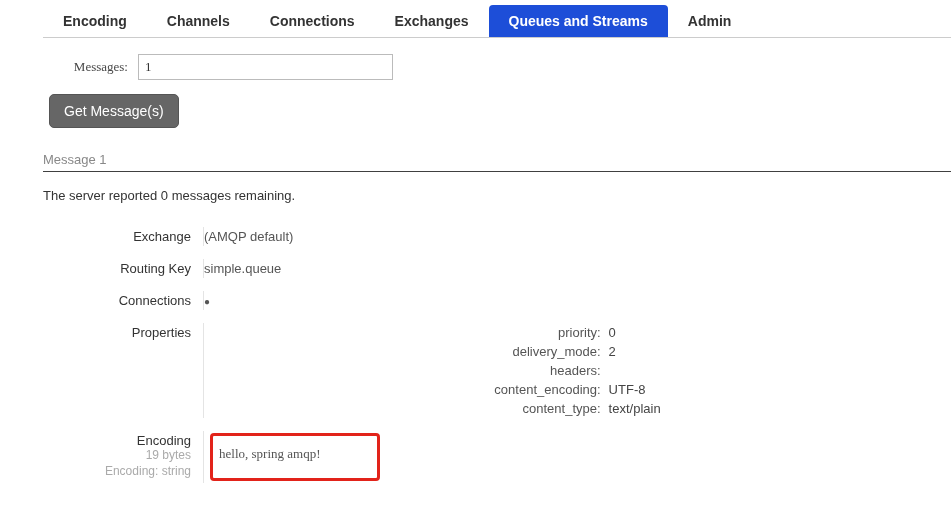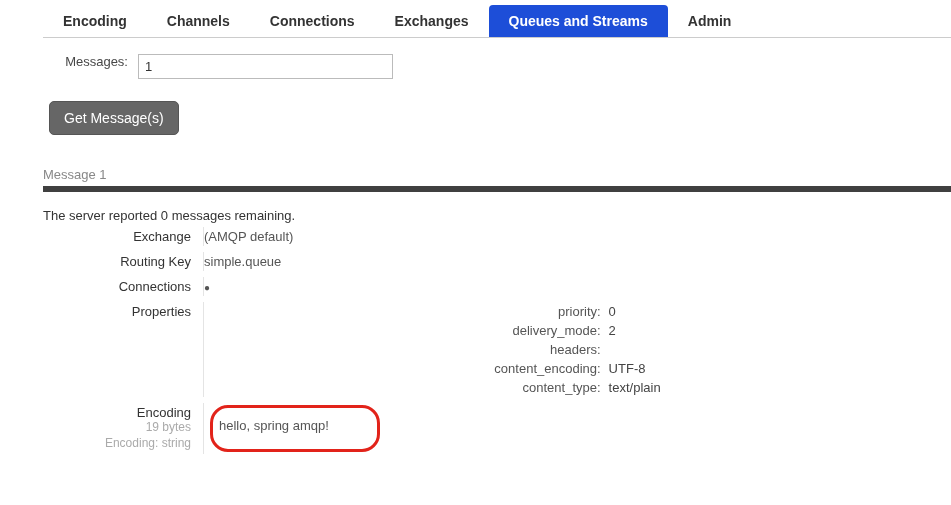--- a/index.html
+++ b/index.html
@@ -29,22 +29,23 @@
       background: #1d4ed8;
       color: #fff;
     }
     .content { padding-top: 0; }
     .partial-row {
       padding-left: 8px;
       margin-top: -4px;
     }
     .field-row {
       display: flex;
-      align-items: flex-start;
+      align-items: center;
       margin: 8px 0;
+      font-family: Liberation Serif, serif;
     }
     .field-label {
       width: 85px;
       text-align: right;
       margin-right: 10px;
       color: #484848;
     }
     .input-text {
       border: 1px solid #bbb;
       padding: 4px 6px;
@@ -55,38 +56,38 @@
     }
     .btn {
       background: #666;
       color: #fff;
       border: 1px solid #555;
       padding: 8px 14px;
       font-size: 14px;
       border-radius: 5px;
       cursor: pointer;
       margin-left: 6px;
-      margin-top: 14px;
+      margin-top: 6px;
     }
     .msg-heading {
-      margin-top: 32px;
+      margin-top: 24px;
       padding-bottom: 4px;
-      border-bottom: 6px solid #404040;
+      border-bottom: 1px solid #404040;
       color: #888;
       font-size: 13px;
     }
     .info-line {
       margin-top: 16px;
       color: #333;
     }
     .detail-table {
-      margin-top: 4px;
+      margin-top: 24px;
       display: grid;
       grid-template-columns: 160px 1fr;
-      row-gap: 6px;
+      row-gap: 13px;
     }
     .detail-label {
       text-align: right;
       padding-right: 12px;
       color: #333;
       padding-top: 2px;
     }
     .detail-value {
       color: #555;
       border-left: 1px solid #e4e4e4;
@@ -106,26 +107,26 @@
     .props-key { text-align: right; }
     .props-val { text-align: left; color: #444; }
     .payload-sub {
       color: #aaa;
       font-size: 12px;
       line-height: 1.3;
       text-align: right;
       display: block;
     }
     .payload-box {
-      font-family: Liberation Sans, sans-serif;
+      font-family: Liberation Serif, serif;
       font-size: 13px;
       padding: 10px 10px 16px 6px;
       display: inline-block;
       border: 3px solid #e2231a;
-      border-radius: 18px;
+      border-radius: 4px;
       margin-left: -3px;
       min-width: 170px;
     }
   </style>
 </head>
 <body>
 
 <div class="tabs">
   <div class="tab">Encoding</div>
   <div class="tab">Channels</div>

